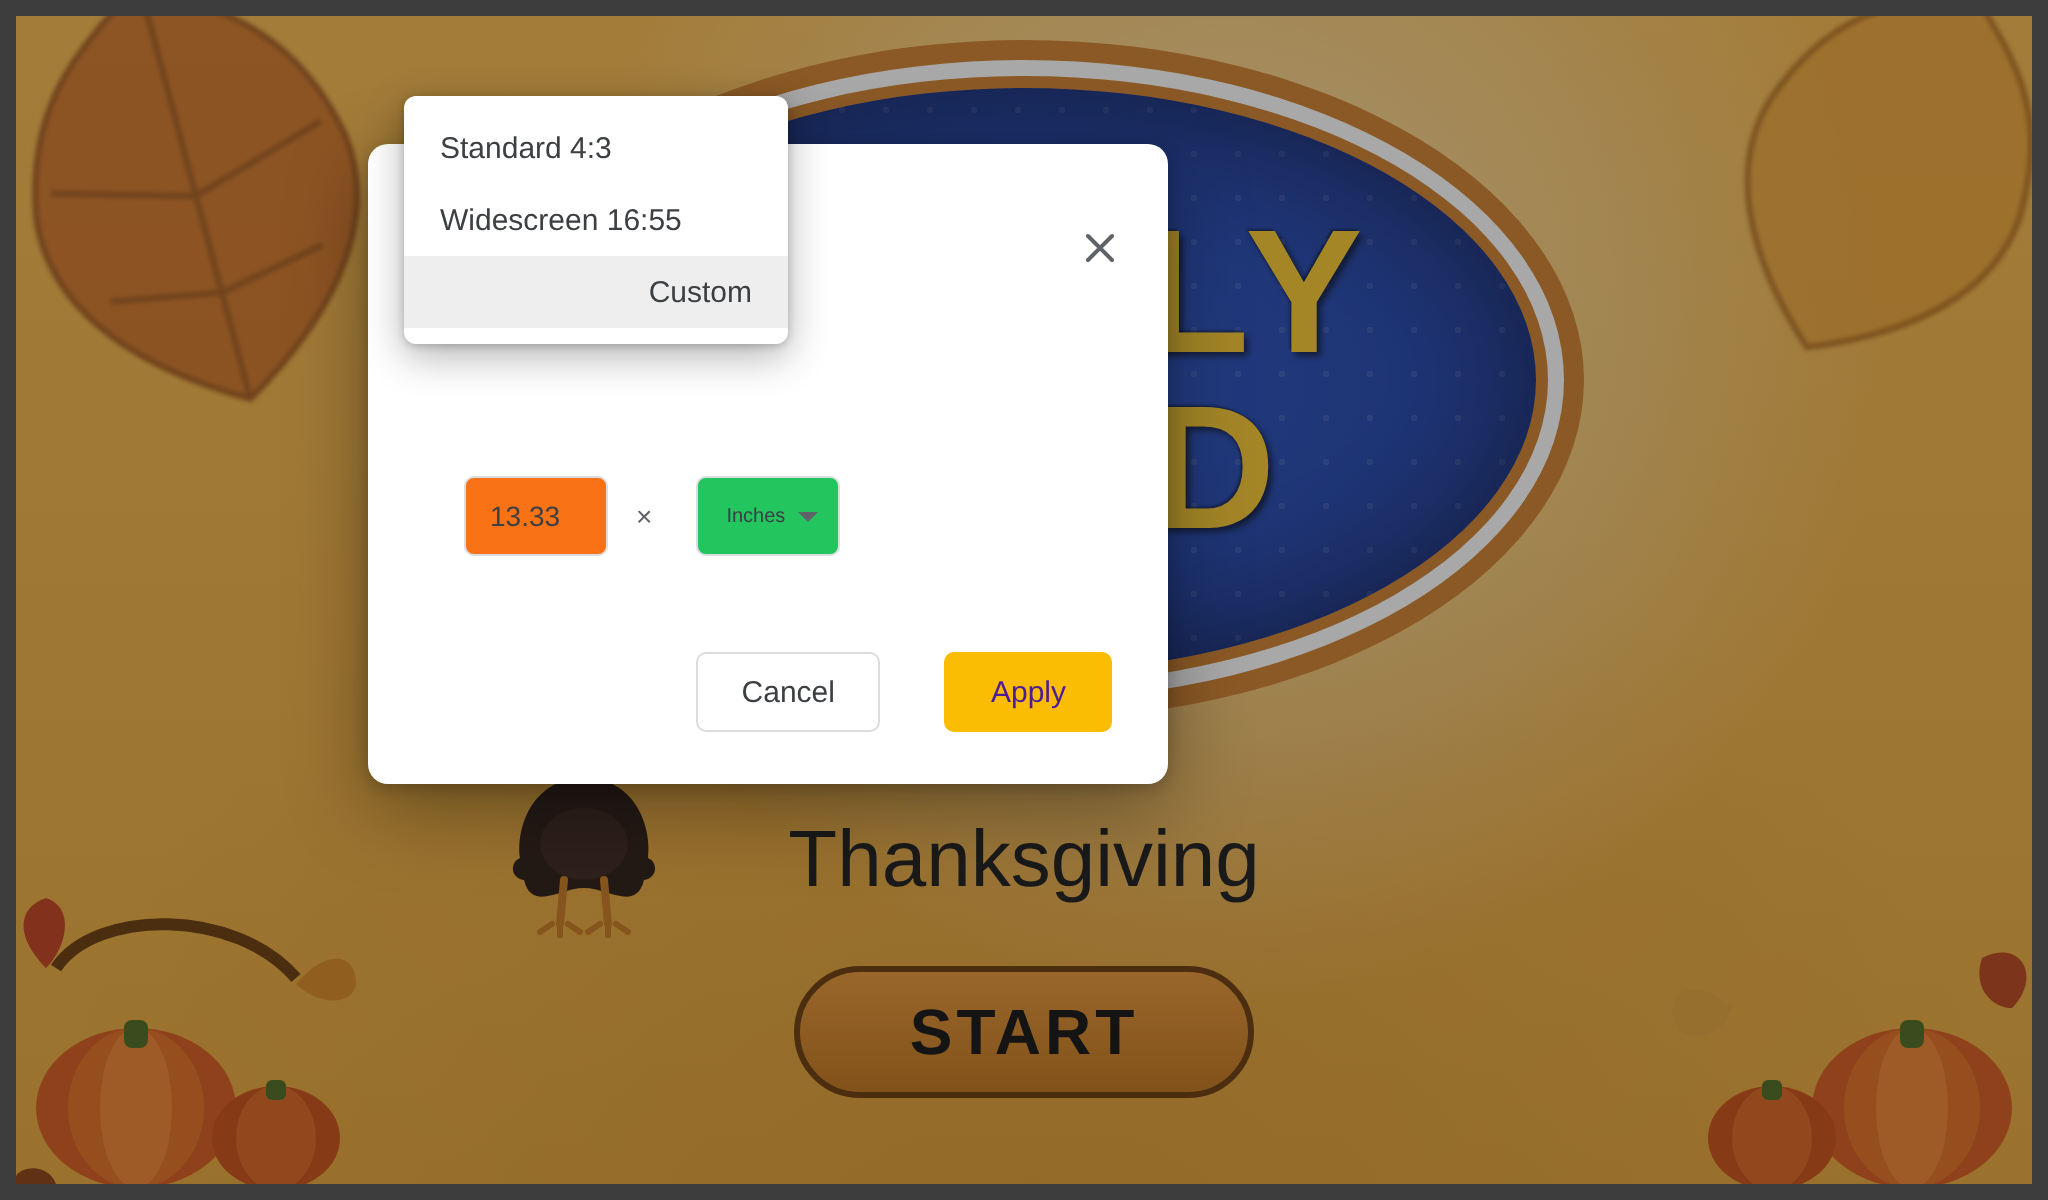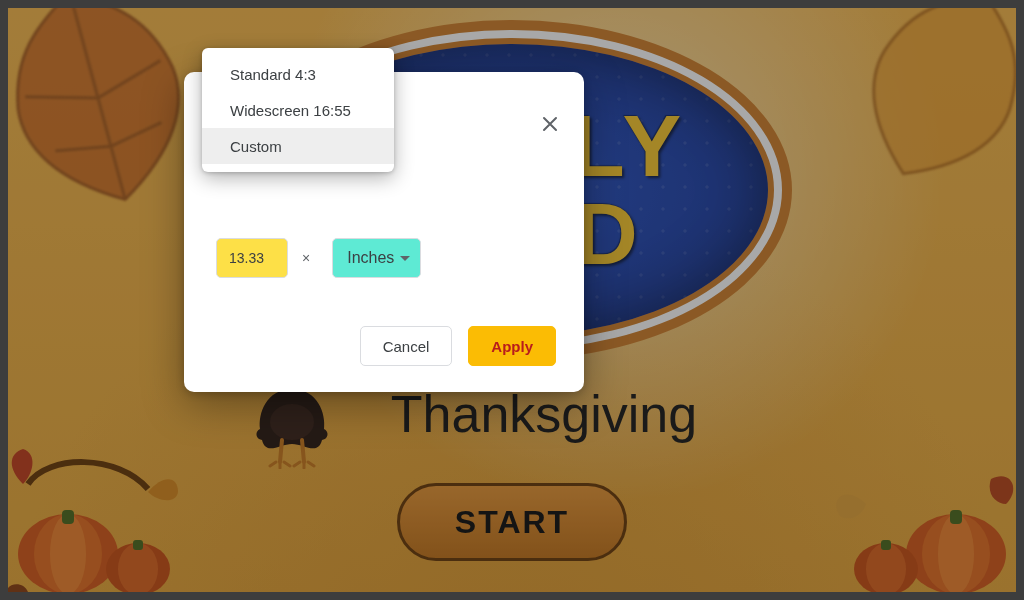--- a/index.html
+++ b/index.html
@@ -66,27 +66,27 @@
   .oval-text {
     position:absolute; inset:0; display:flex; flex-direction:column;
     align-items:center; justify-content:center;
     color:#f9c82f; font-weight:900; letter-spacing:6px;
     text-shadow: 2px 2px 3px rgba(0,0,0,0.6), -1px -1px 1px rgba(0,0,0,0.4);
   }
   .oval-text .l1 { font-size:88px; line-height:1; }
   .oval-text .l2 { font-size:88px; line-height:1; }
   
   .subtitle {
-    position:absolute; left:50%; top:376px; transform:translateX(-50%);
-    font-size:52px; color:#1a1a1a;margin-left:32px;
+    position:absolute; left:50%; top:400px; transform:translateX(-50%);
+    font-size:40px; color:#1a1a1a;
   }
   
   .start-btn {
     position:absolute; left:50%; top:475px; transform:translateX(-50%);
-    width:230px; height:78px; border-radius:40px;
+    width:230px; height:66px; border-radius:40px;
     background:linear-gradient(180deg,#e69636,#c3741b);
     border:3px solid var(--start-border);
     display:flex; align-items:center; justify-content:center;
     color:#111; font-size:32px; font-weight:900; letter-spacing:2px;
     cursor:pointer;
   }
   
   .turkey { position:absolute; left:244px; top:376px; }
   
   .dialog {
@@ -98,53 +98,53 @@
   .dialog .close {
     position:absolute; right:18px; top:36px;
     width:32px; height:32px; display:flex; align-items:center; justify-content:center;
     color:#5f6368; cursor:pointer; border-radius:50%;
   }
   .inputs-row {
     position:absolute; left:32px; top:166px; display:flex; align-items:center; gap:14px;
   }
   .txtfield {
     width:72px; height:40px; border:1px solid var(--divider); border-radius:5px;
-    background:#fde047; color:#3c4043; font-size:14px; padding:0 10px;
-    display:flex; align-items:center;
+    background:#f97316; color:#3c4043; font-size:14px; padding:0 10px;
+    display:flex; align-items:center;margin-left:16px;
   }
   .txtfield input { border:none; outline:none; width:100%; font-size:14px; color:#3c4043; background:transparent; }
   .mult { color:#5f6368; font-size:14px; }
   .unit-btn {
     height:40px; border:1px solid var(--divider); border-radius:5px;
-    background:#5eead4; color:#3c4043; font-size:16px; padding:0 10px 0 14px;
+    background:#22c55e; color:#3c4043; font-size:10px; padding:0 10px 0 14px;
     display:flex; align-items:center; gap:6px; cursor:pointer; margin-left:8px;text-align:right;
   }
   .unit-btn .caret { width:0;height:0;border-left:5px solid transparent;border-right:5px solid transparent;border-top:5px solid #5f6368; }
   .actions {
-    position:absolute; right:28px; bottom:26px; display:flex; gap:16px;
+    position:absolute; right:28px; bottom:26px; display:flex; gap:32px;
   }
   .btn {
     min-width:80px; height:40px; padding:0 22px; border-radius:5px;
     font-size:15px; display:flex; align-items:center; justify-content:center;
     cursor:pointer; font-weight:500;
   }
   .btn.secondary { background:#fff; border:1px solid var(--divider); color:#3c4043; }
-  .btn.primary { background:var(--yellow); border:1px solid var(--yellow); color:#b91c1c; font-weight:700; }
+  .btn.primary { background:var(--yellow); border:1px solid var(--yellow); color:#4c1d95; font-weight:400; }
   
   .menu {
     position:absolute; left:202px; top:48px; width:192px;
     background:#fff; border-radius:6px;
     box-shadow: 0 6px 20px rgba(0,0,0,0.3), 0 1px 4px rgba(0,0,0,0.2);
     padding:8px 0; z-index:60;
   }
   .menu-item {
-    height:36px; padding:0 28px; font-size:15px; color:#3c4043;
+    height:36px; padding:0 18px; font-size:15px; color:#3c4043;
     display:flex; align-items:center; cursor:pointer;
   }
-  .menu-item.selected { background:#eeeeee; }
+  .menu-item.selected { background:#eeeeee;justify-content:flex-end; }
 </style>
 </head>
 <body>
 
 <div class="frame">
   <div class="slide">
 
     <svg class="leaf tl" width="260" height="240" viewBox="0 0 260 240">
       <path d="M130 10 C90 35 60 55 50 110 C45 150 70 190 130 225 C190 190 215 150 210 110 C200 55 170 35 130 10 Z
                M130 10 L130 225 M60 100 L130 120 M200 100 L130 120 M75 160 L130 170 M185 160 L130 170" fill="#c35a19" stroke="#8c3f12" stroke-width="3" fill-opacity="0.9"></path>

